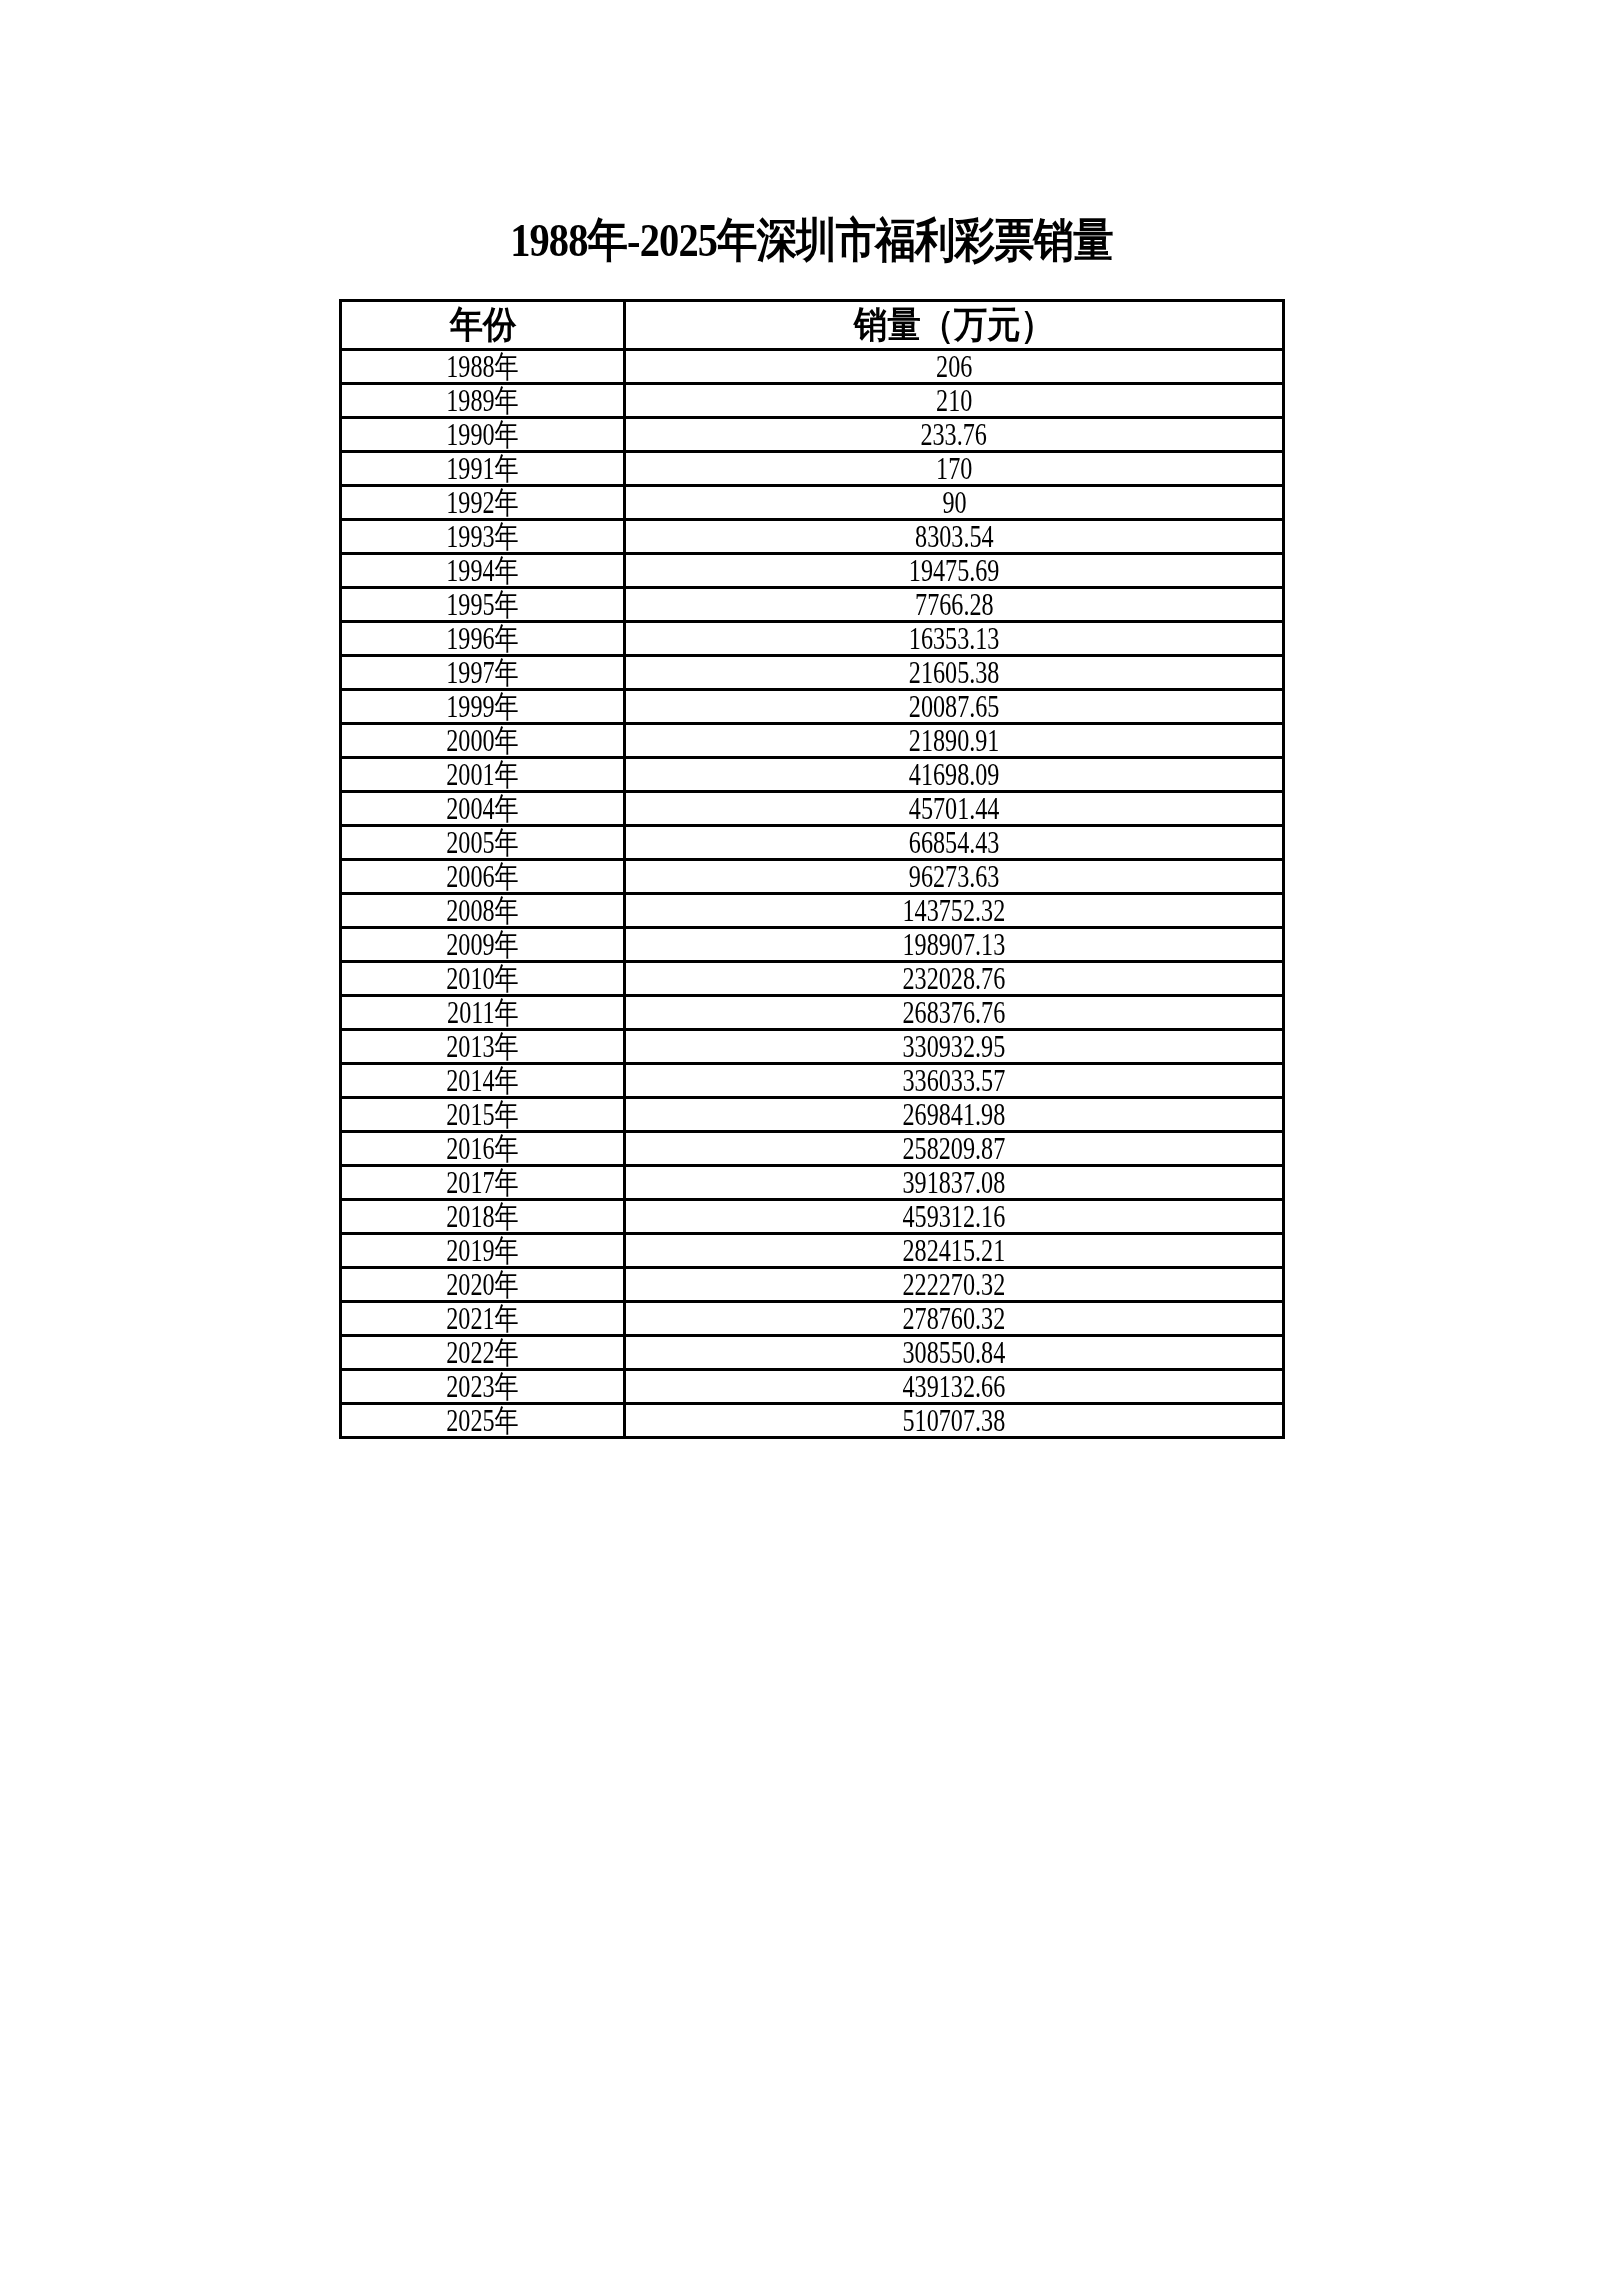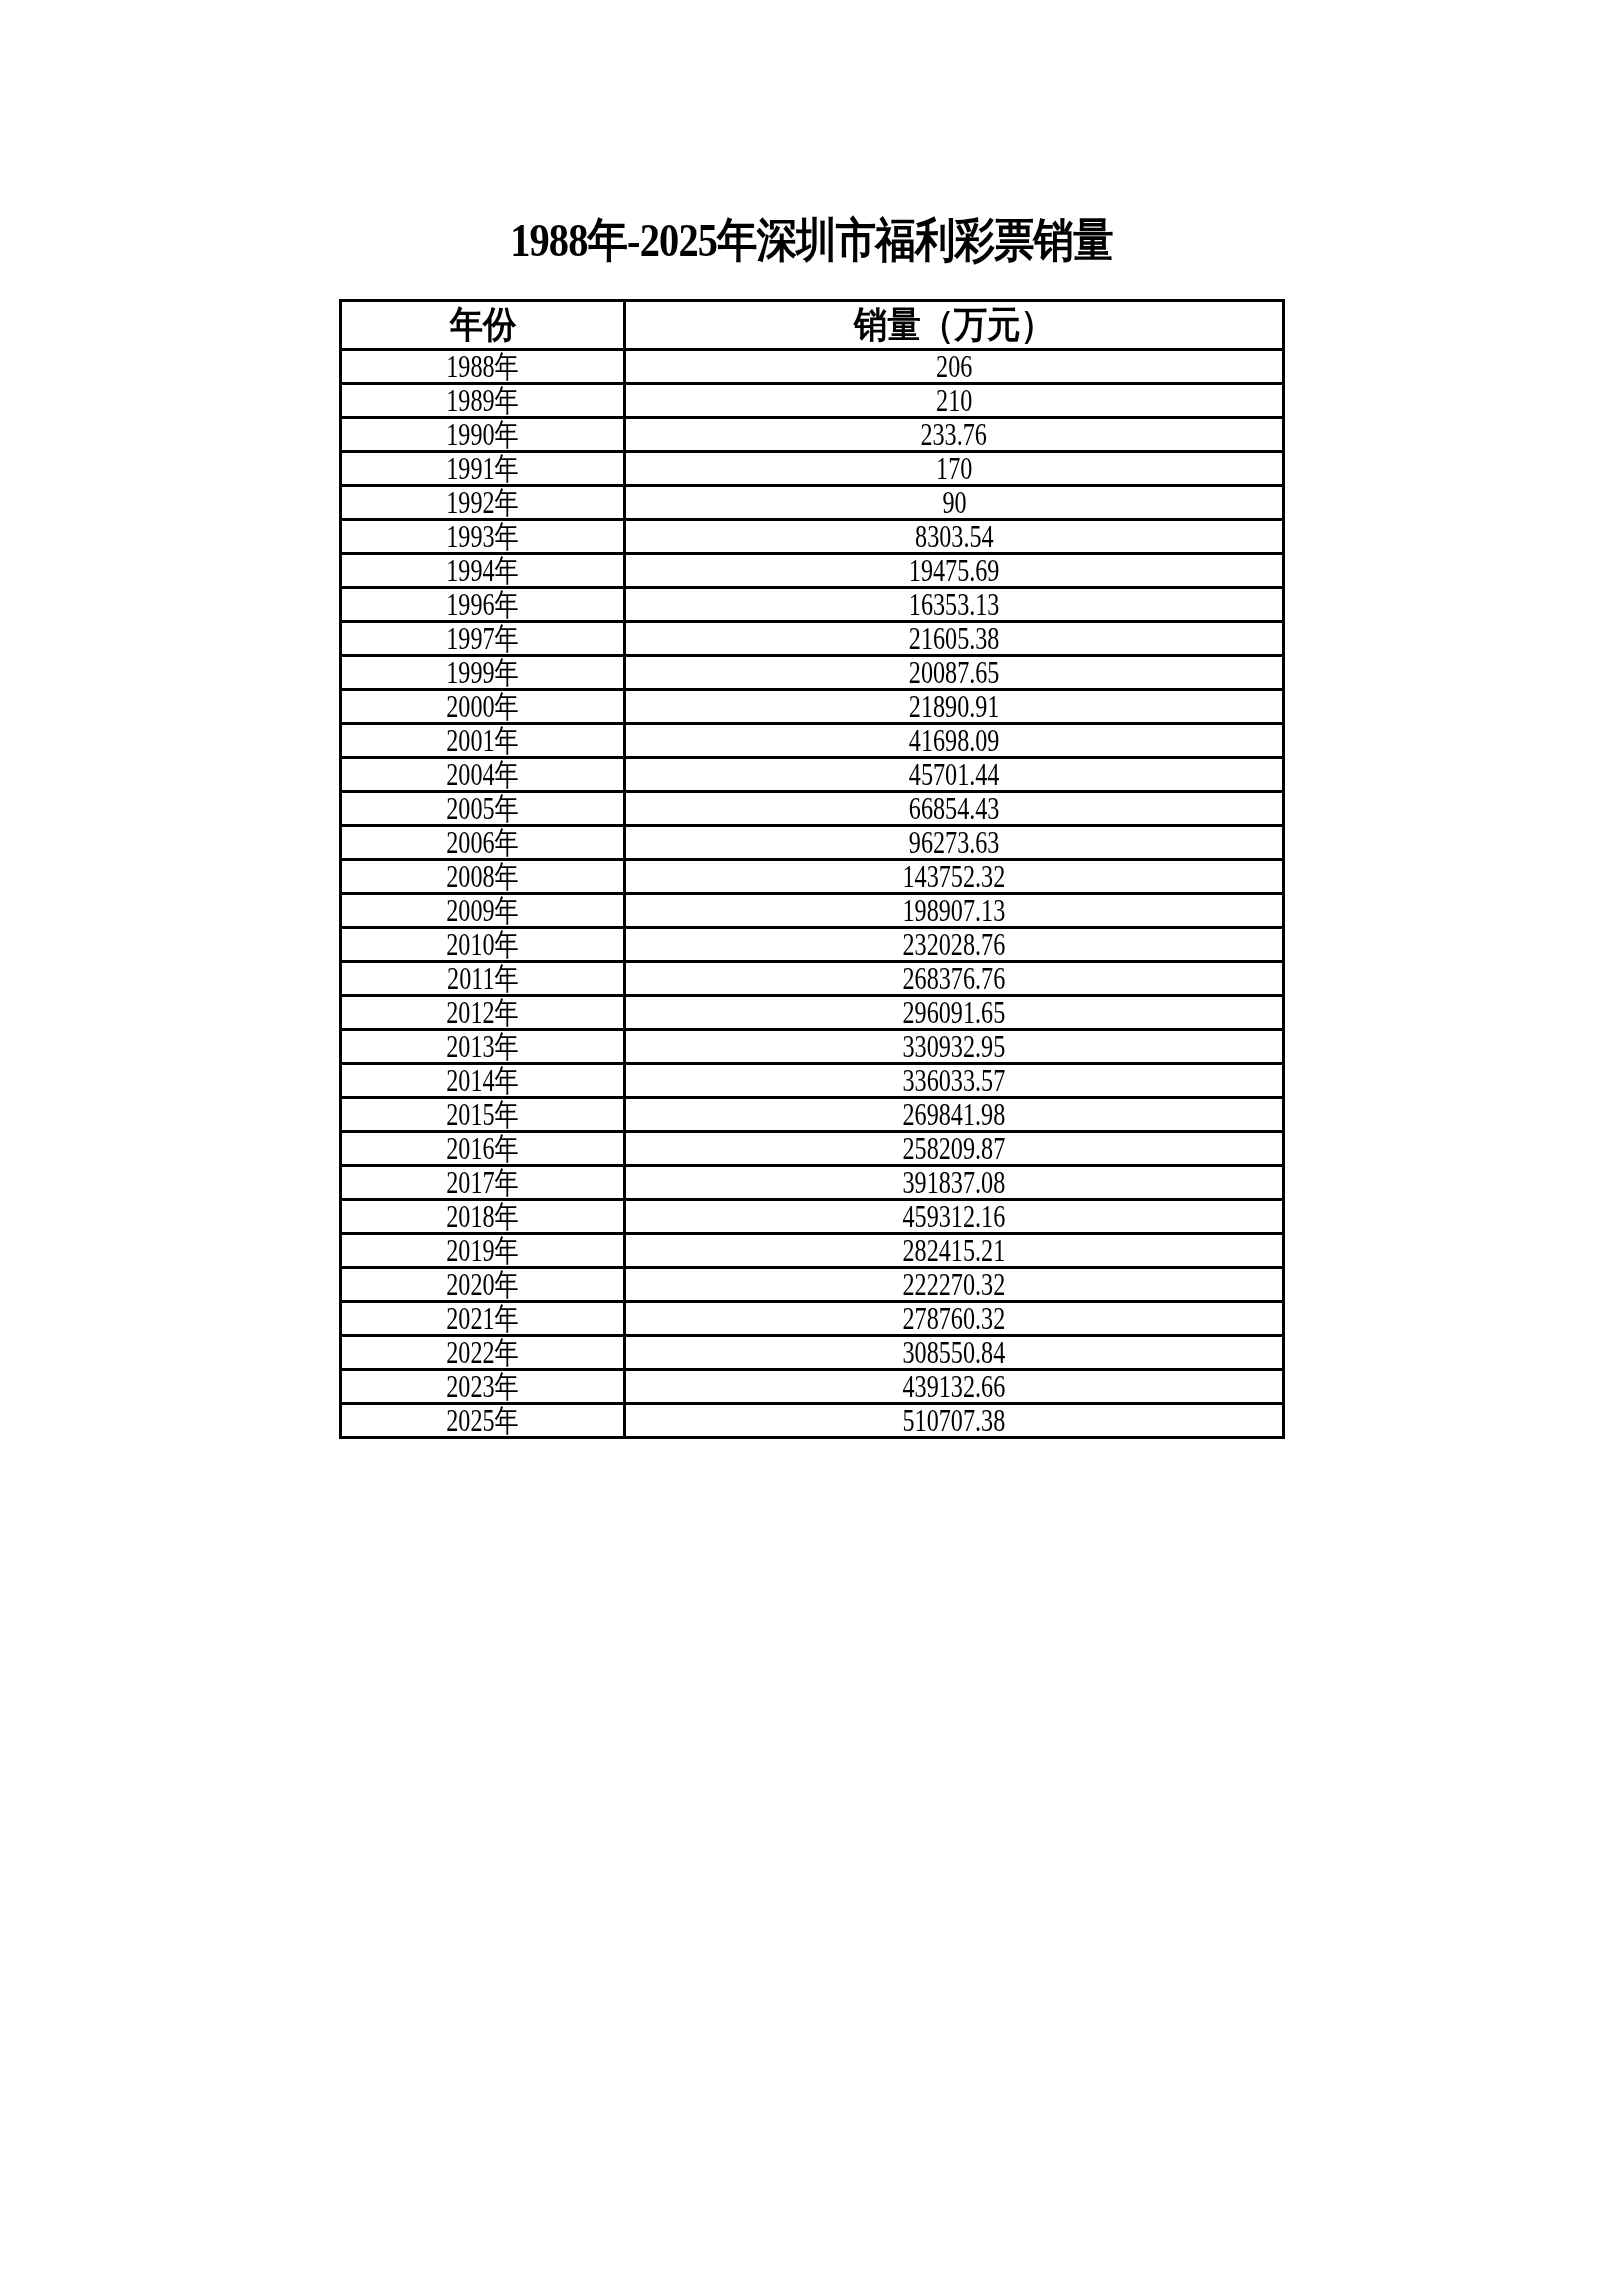--- a/index.html
+++ b/index.html
@@ -108,20 +108,24 @@
       </tr>
       <tr>
         <td><span class="cell-text">1993年</span></td>
         <td><span class="cell-text">8303.54</span></td>
       </tr>
       <tr>
         <td><span class="cell-text">1994年</span></td>
         <td><span class="cell-text">19475.69</span></td>
       </tr>
       <tr>
+        <td><span class="cell-text">1995年</span></td>
+        <td><span class="cell-text">7766.28</span></td>
+      </tr>
+      <tr>
         <td><span class="cell-text">1996年</span></td>
         <td><span class="cell-text">16353.13</span></td>
       </tr>
       <tr>
         <td><span class="cell-text">1997年</span></td>
         <td><span class="cell-text">21605.38</span></td>
       </tr>
       <tr>
         <td><span class="cell-text">1999年</span></td>
         <td><span class="cell-text">20087.65</span></td>
@@ -156,24 +160,20 @@
       </tr>
       <tr>
         <td><span class="cell-text">2010年</span></td>
         <td><span class="cell-text">232028.76</span></td>
       </tr>
       <tr>
         <td><span class="cell-text">2011年</span></td>
         <td><span class="cell-text">268376.76</span></td>
       </tr>
       <tr>
-        <td><span class="cell-text">2012年</span></td>
-        <td><span class="cell-text">296091.65</span></td>
-      </tr>
-      <tr>
         <td><span class="cell-text">2013年</span></td>
         <td><span class="cell-text">330932.95</span></td>
       </tr>
       <tr>
         <td><span class="cell-text">2014年</span></td>
         <td><span class="cell-text">336033.57</span></td>
       </tr>
       <tr>
         <td><span class="cell-text">2015年</span></td>
         <td><span class="cell-text">269841.98</span></td>

